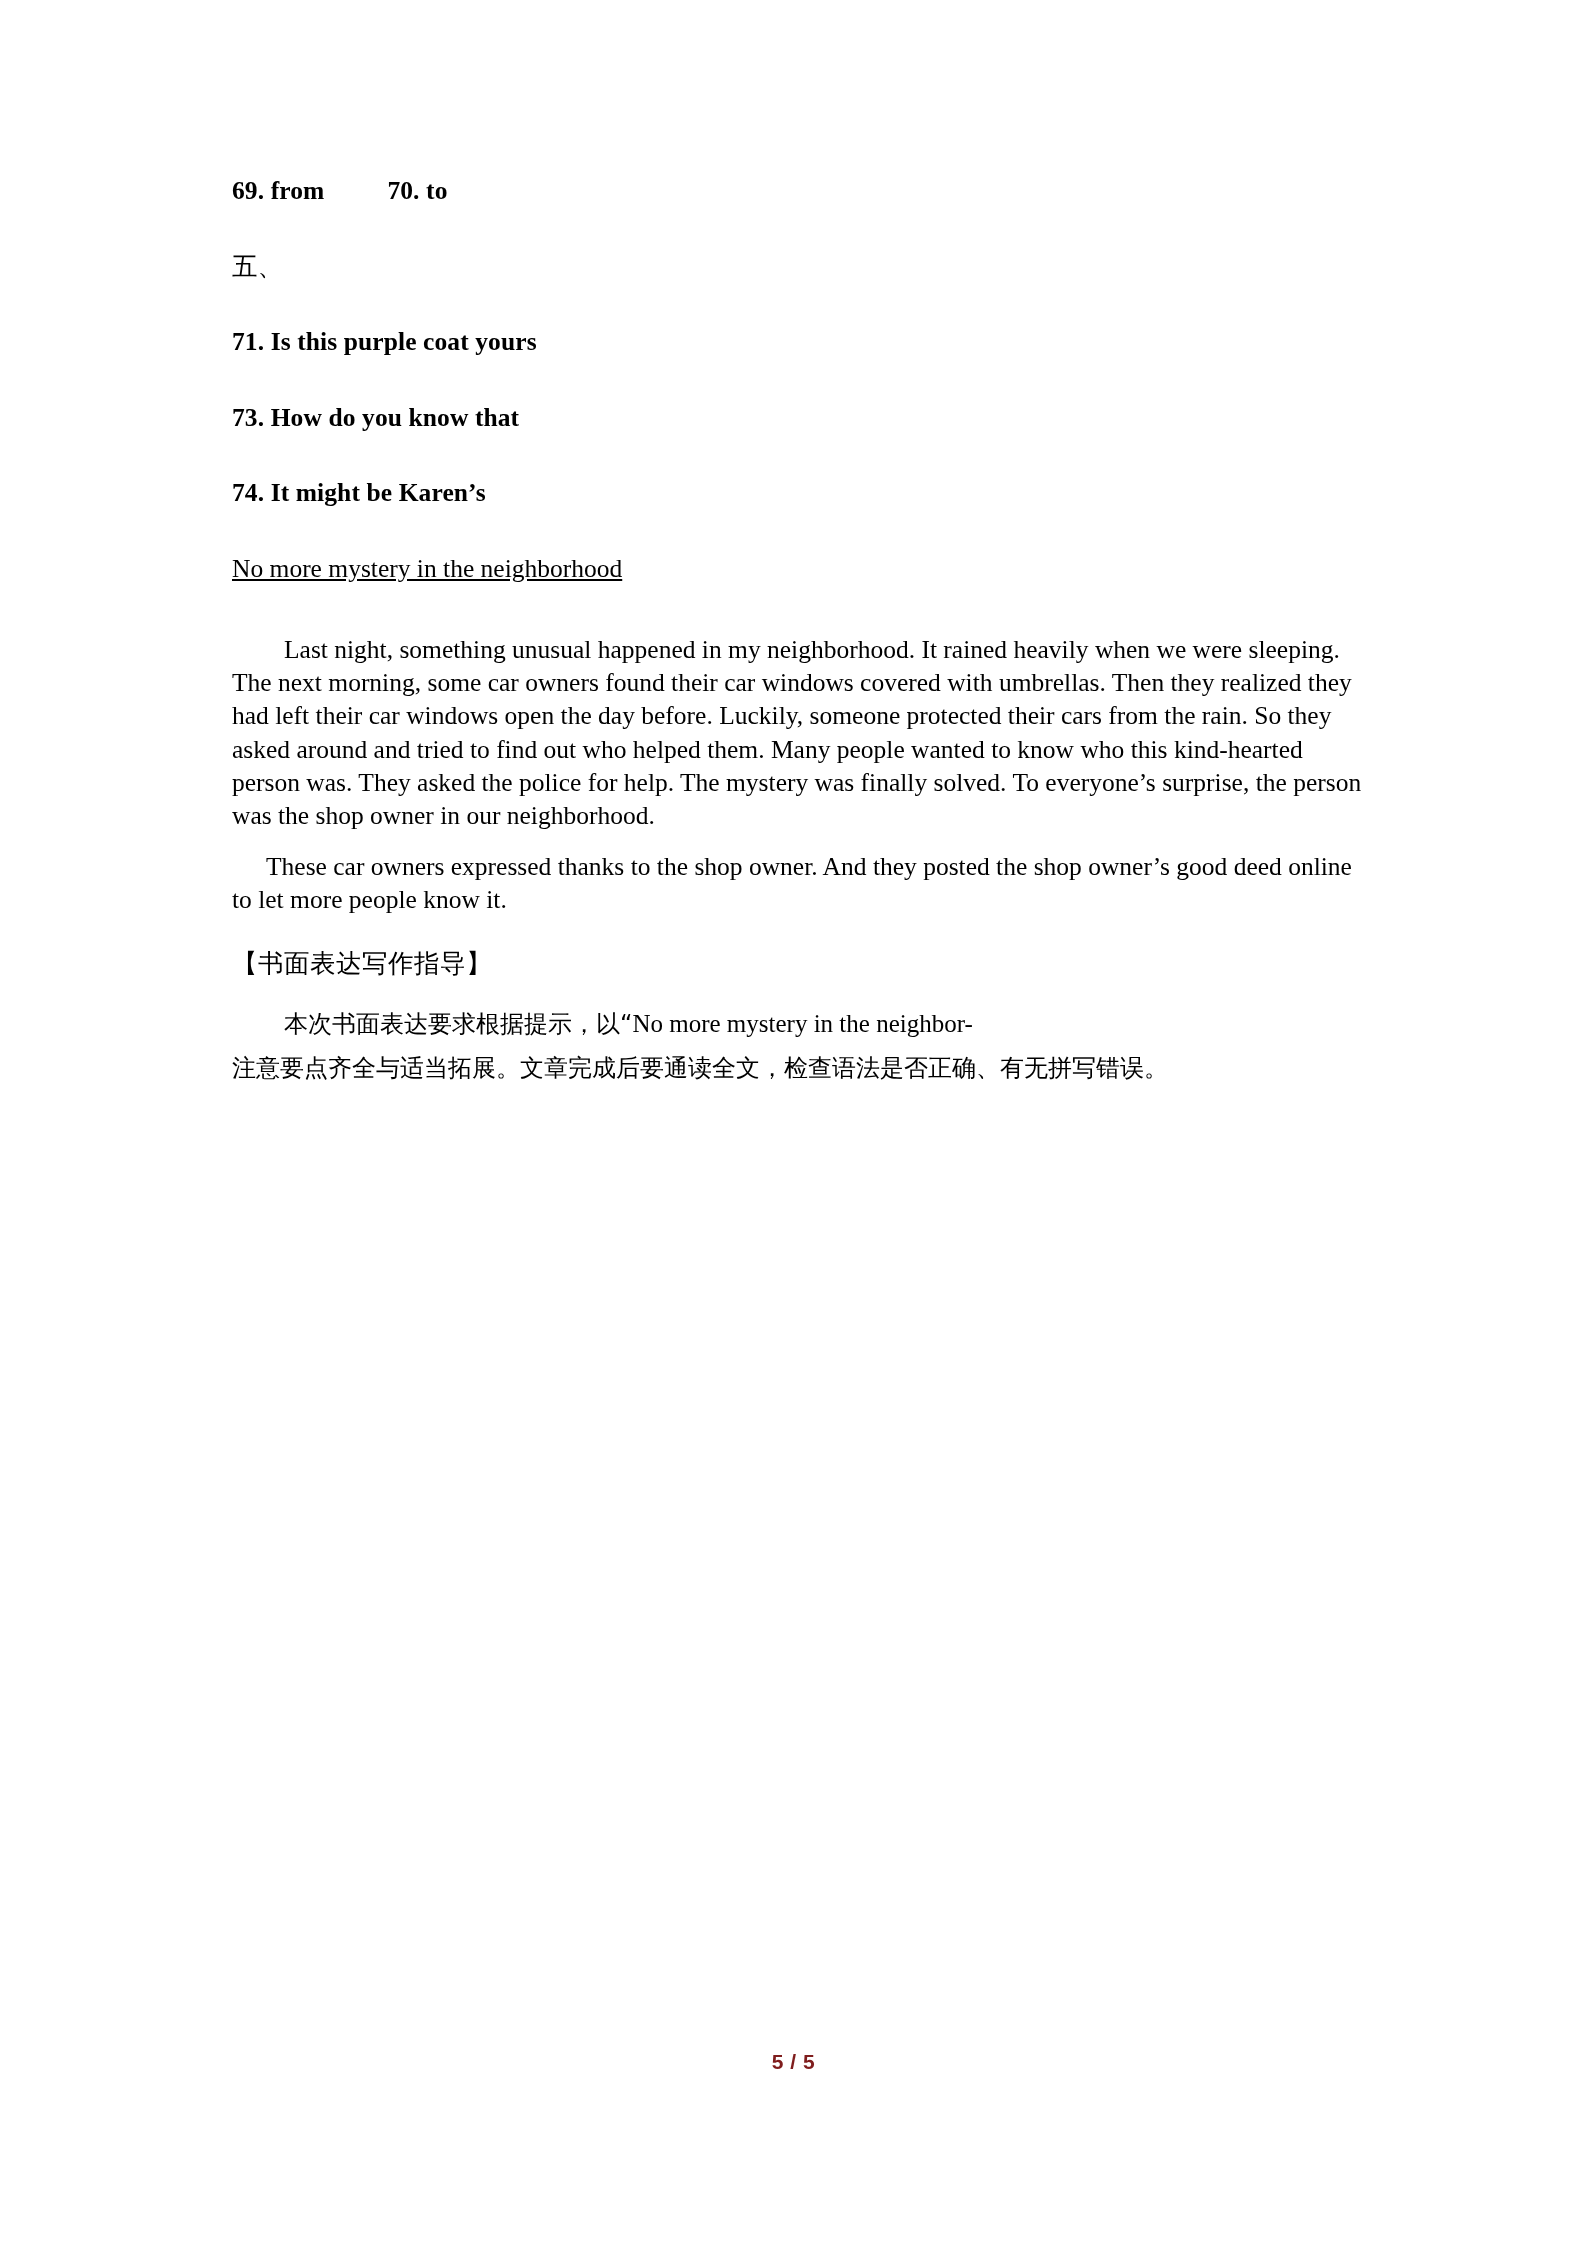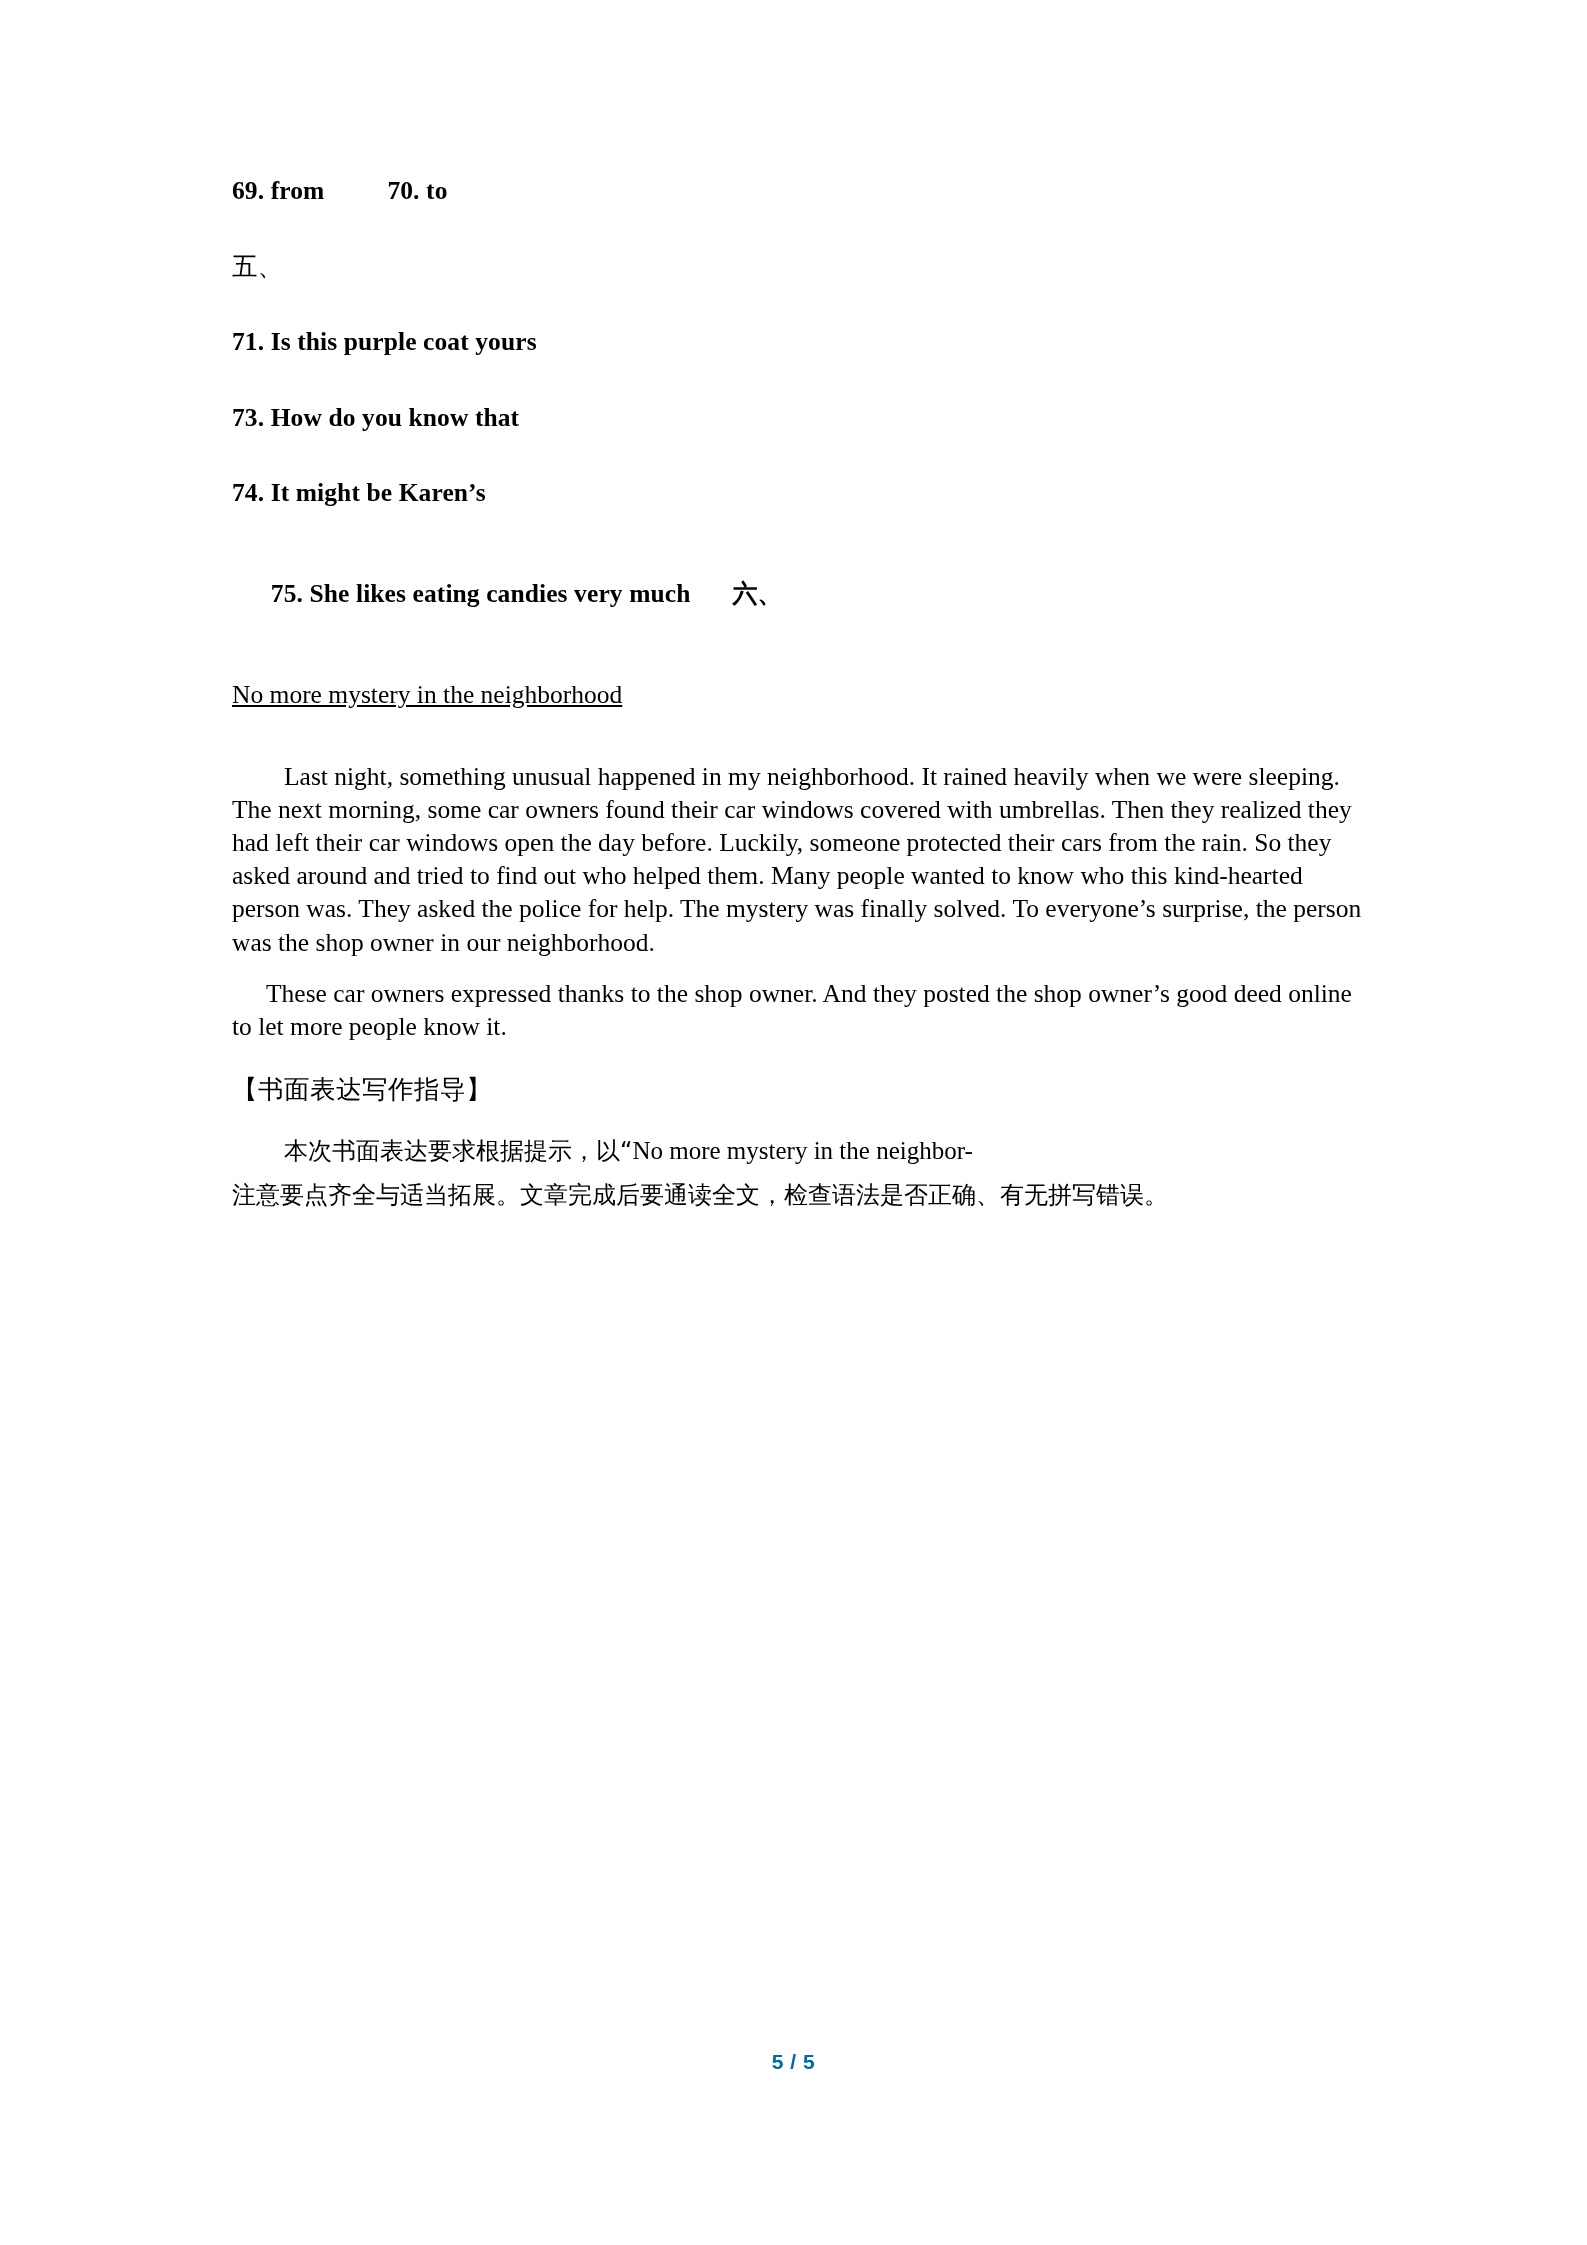--- a/index.html
+++ b/index.html
@@ -102,42 +102,39 @@
   
   .page-footer {
     position: absolute;
     left: 0;
     top: 2050px;
     width: 100%;
     text-align: center;
     font-family: "Liberation Sans", "DejaVu Sans", sans-serif;
     font-weight: bold;
     font-size: 21px;
-    color: #0369a1;
+    color: #7f1d1d;
     letter-spacing: 0.5px;
   }
 </style>
 </head>
 <body>
 
 <div class="page">
 
   <div class="content">
 
     <div class="answer-line pair">69. from		70. to</div>
 
     <div class="section-marker">五、</div>
 
     <div class="answer-line">71. Is this purple coat yours</div>
     <div class="answer-line">73. How do you know that</div>
     <div class="answer-line">74. It might be Karen’s</div>
 
-    <div class="answer-line">
-      <span>75. She likes eating candies very much</span><span style="display:inline-block;width:42px"></span><span class="inline-marker">六、</span>
-    </div>
 
     <div class="essay-title">No more mystery in the neighborhood</div>
 
     <p class="essay-para">Last night, something unusual happened in my neighborhood. It rained heavily when we were sleeping. The next morning, some car owners found their car windows covered with umbrellas. Then they realized they had left their car windows open the day before. Luckily, someone protected their cars from the rain. So they asked around and tried to find out who helped them. Many people wanted to know who this kind-hearted person was. They asked the police for help. The mystery was finally solved. To everyone’s surprise, the person was the shop owner in our neighborhood.</p>
     <p class="essay-para second">These car owners expressed thanks to the shop owner. And they posted the shop owner’s good deed online to let more people know it.</p>
 
     <div class="guide-heading">【书面表达写作指导】</div>
 
     <p class="guide-para first-line">
       <span>本次书面表达要求根据提示，以“</span><span class="en">No more mystery in the neighbor-</span>

